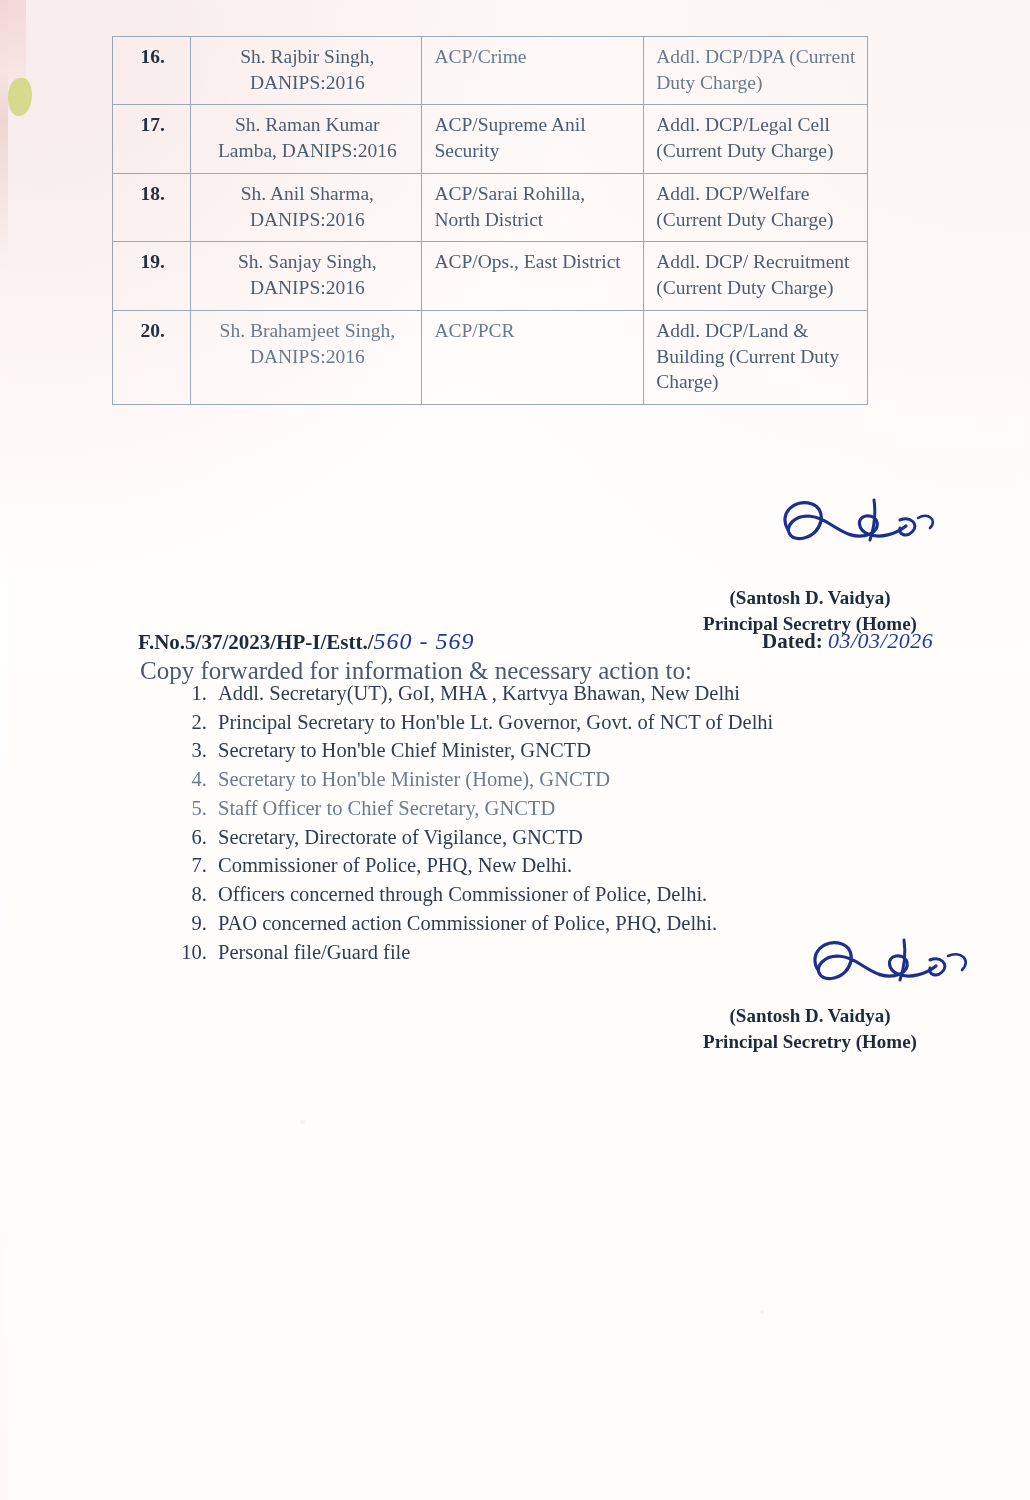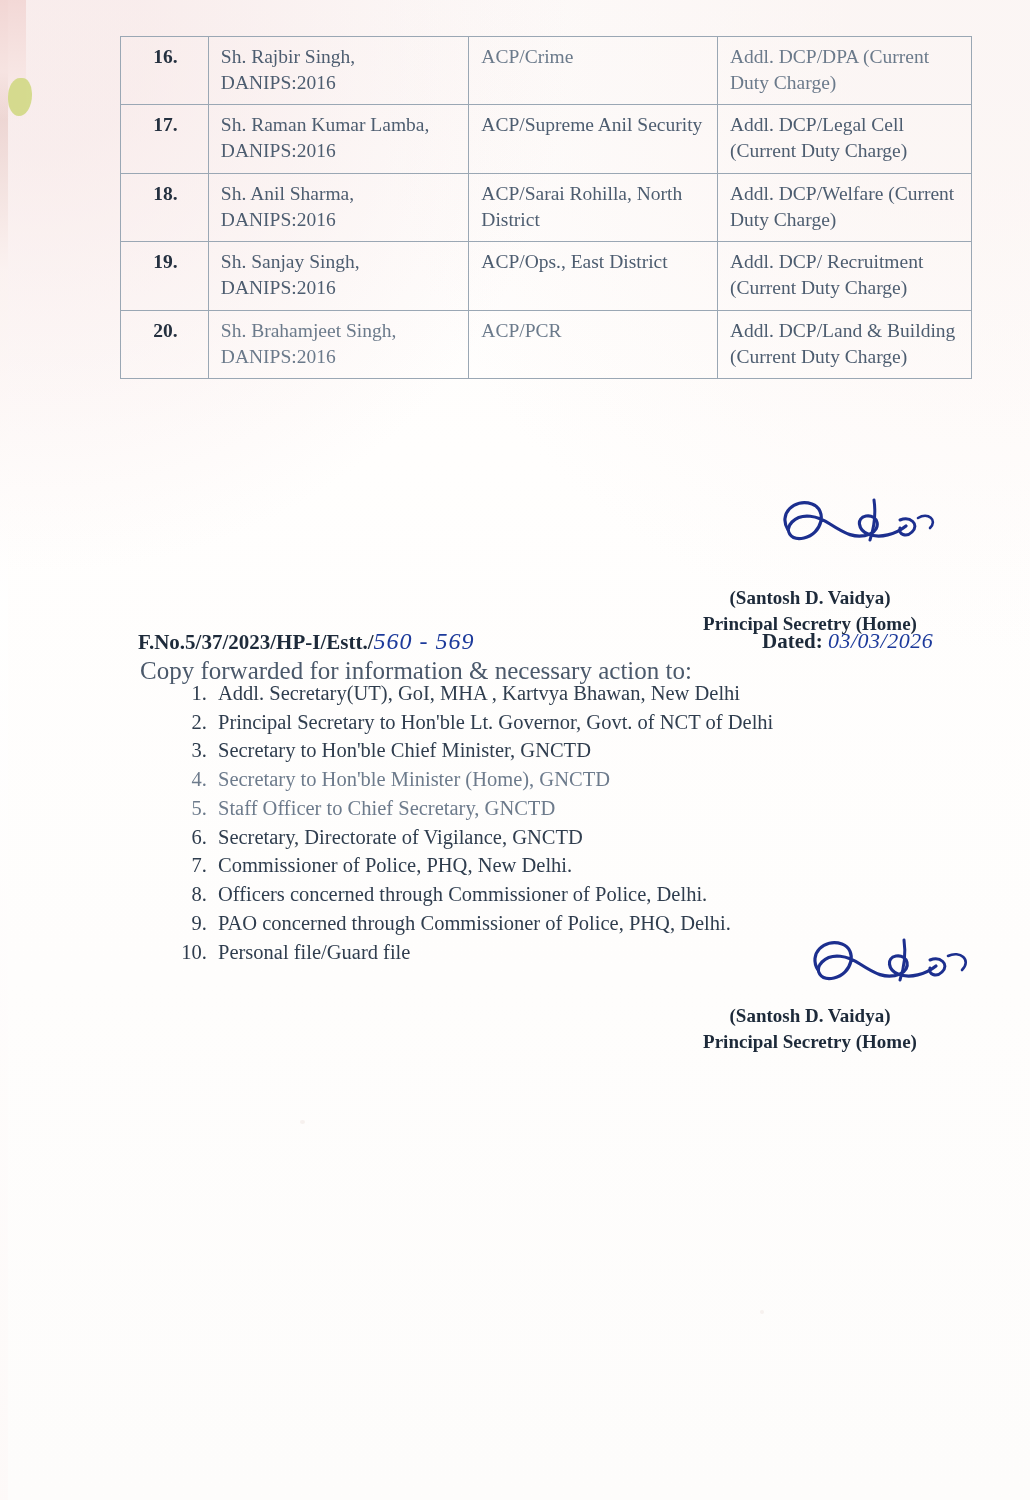--- a/index.html
+++ b/index.html
@@ -46,23 +46,23 @@
     position: absolute;
     left: 0; top: 0;
     width: 8px; height: 1500px;
     background: linear-gradient(180deg, #e9cdc9 0 8%, #fbf2f0 18%, #ffffff 40%, #fdf8f7 100%);
     opacity: .7;
   }
 
   
   .table-wrap {
     position: absolute;
-    left: 120px;
+    left: 112px;
     top: 36px;
-    width: 852px;
+    width: 756px;
   }
   table.duty-table {
     width: 100%;
     border-collapse: collapse;
     font-size: 19.5px;
     line-height: 1.32;
     color: #3c4a5c;
   }
   table.duty-table td {
     border: 1px solid #9aa7b4;
@@ -70,21 +70,21 @@
     vertical-align: top;
   }
   td.col-sn {
     width: 70px;
     font-weight: bold;
     color: #24303f;
     text-align: center;
     padding-left: 6px;
     padding-right: 6px;
   }
-  td.col-name { width: 253px; }
+  td.col-name { width: 253px; text-align: center; }
   td.col-present { width: 240px; }
   td.col-addl { width: 247px; }
 
   
   .ink-faded { color: #6b7a8b; }
   .ink-mid { color: #4d5d70; }
   .sig-swirl {
     position: absolute;
     pointer-events: none;
   }
@@ -244,21 +244,21 @@
 
   <ol class="recipients">
     <li>Addl. Secretary(UT), GoI, MHA , Kartvya Bhawan, New Delhi</li>
     <li>Principal Secretary to Hon'ble Lt. Governor, Govt. of NCT of Delhi</li>
     <li>Secretary to Hon'ble Chief Minister, GNCTD</li>
     <li class="faint">Secretary to Hon'ble Minister (Home), GNCTD</li>
     <li class="faint">Staff Officer to Chief Secretary, GNCTD</li>
     <li>Secretary, Directorate of Vigilance, GNCTD</li>
     <li>Commissioner of Police, PHQ, New Delhi.</li>
     <li>Officers concerned through Commissioner of Police, Delhi.</li>
-    <li>PAO concerned through Commissioner of Police, PHQ, Delhi.</li>
+    <li>PAO concerned action Commissioner of Police, PHQ, Delhi.</li>
     <li>Personal file/Guard file</li>
   </ol>
 
   <svg class="sig-swirl" style="left:800px; top:930px;" width="180" height="70" viewBox="0 0 180 70">
     <path d="M18,40 C8,24 24,8 42,14 C58,20 52,44 34,48 C20,51 14,40 22,32 C32,22 48,26 60,34 C74,43 86,50 100,44 C112,39 108,24 96,26 C86,28 88,40 98,44 C110,49 126,44 136,36" fill="none" stroke="#1c2f8f" stroke-width="3.2" stroke-linecap="round"></path>
     <path d="M104,10 C106,24 104,38 100,50" fill="none" stroke="#1c2f8f" stroke-width="3" stroke-linecap="round"></path>
     <path d="M130,30 C140,26 150,34 142,42 C136,48 128,44 130,38" fill="none" stroke="#1c2f8f" stroke-width="3" stroke-linecap="round"></path>
     <path d="M148,26 C160,20 172,30 162,40" fill="none" stroke="#1c2f8f" stroke-width="2.6" stroke-linecap="round"></path>
   </svg>
 

